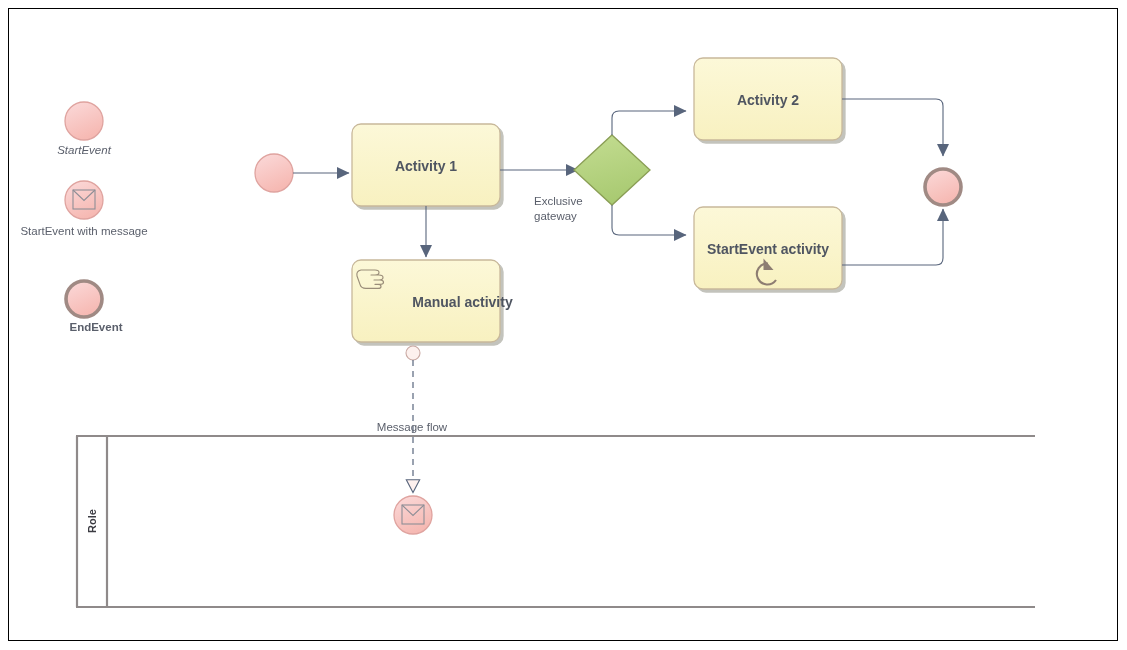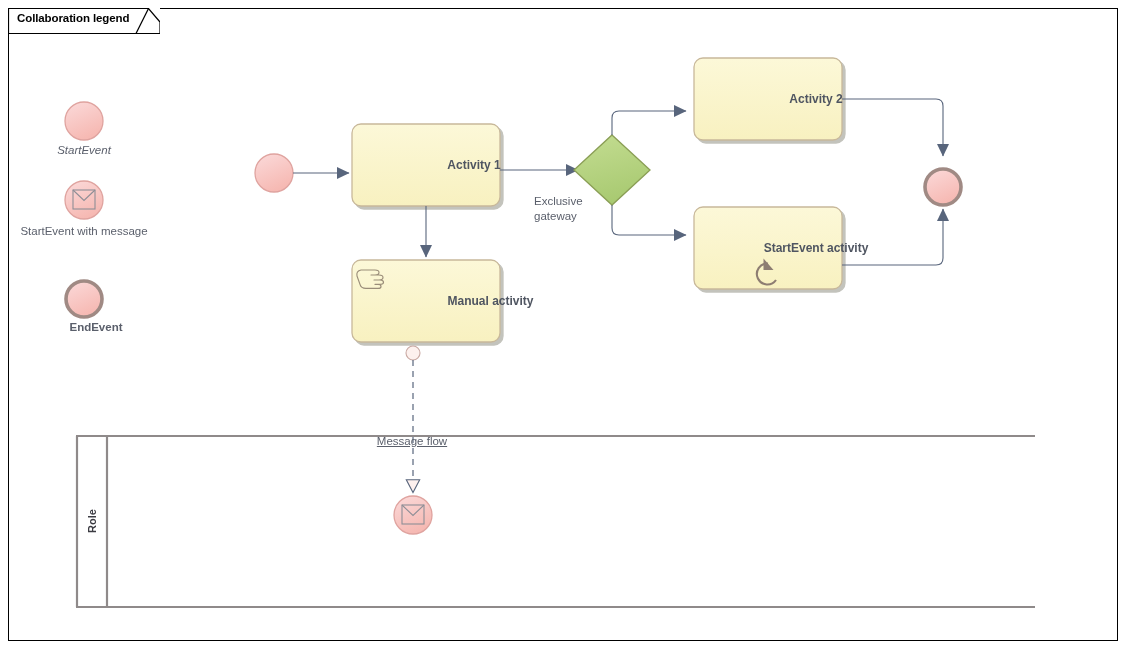--- a/index.html
+++ b/index.html
@@ -63,26 +63,25 @@
     position: absolute;
     font-size: 11.5px;
     color: #5a5f6b;
     text-align: center;
     line-height: 15px;
     white-space: pre-line;
   }
   
   .act-label {
     position: absolute;
-    font-size: 12px;
+    font-size: 14px;
     color: #4f5561;
     text-align: center;
     font-weight: 600;
     white-space: nowrap;
-    margin-left: 48px;
   }
   .flow-label {
     position: absolute;
     font-size: 11.5px;
     color: #5a5f6b;
     text-align: center;
     line-height: 15px;
     white-space: pre-line;
   }
   .pool-role {
@@ -95,27 +94,20 @@
     white-space: nowrap;
   }
 </style>
 </head>
 <body>
 
 <div id="canvas">
 
   <div id="frame"></div>
 
-  <div id="title-tab">
-    <svg width="152" height="26" style="position:absolute;left:0;top:0;">
-      <path d="M 0.5 0.5 L 140.5 0.5 L 152 14 L 152 25.5 L 0.5 25.5 Z" fill="#ffffff" stroke="#000000" stroke-width="1.2"></path>
-      <path d="M 140.5 0.5 L 128 25.5" fill="none" stroke="#000000" stroke-width="1.2"></path>
-    </svg>
-    <div class="tab-text">Collaboration legend</div>
-  </div>
 
   <svg class="svg-layer">
     <defs>
 
       <marker id="seqArrow" viewBox="0 0 12 12" refX="11" refY="6" markerWidth="12" markerHeight="12" orient="auto-start-reverse">
         <path d="M 0 0.5 L 11.5 6 L 0 11.5 Z" fill="#58657c"></path>
       </marker>
 
       <marker id="msgArrow" viewBox="0 0 14 14" refX="12" refY="7" markerWidth="13" markerHeight="13" orient="auto-start-reverse">
         <path d="M 1 1 L 12.5 7 L 1 13 Z" fill="#fdf0ee" stroke="#58657c" stroke-width="1"></path>
@@ -211,24 +203,24 @@
       <rect x="402" y="505" width="22" height="19" fill="none" stroke="#8e8e96" stroke-width="1.1"></rect>
       <path d="M 402 505 L 413 515.5 L 424 505" fill="none" stroke="#8e8e96" stroke-width="1.1"></path>
     </g>
   </svg>
 
   <div class="legend-label" style="left:14px; top:143px; width:140px;font-style:italic;">StartEvent</div>
   <div class="legend-label" style="left:14px; top:224px; width:140px;">StartEvent with message</div>
   <div class="legend-label" style="left:26px; top:320px; width:140px;font-weight:bold;">EndEvent</div>
 
   <div class="act-label" style="left:352px; top:158px; width:148px;">Activity 1</div>
-  <div class="act-label" style="left:352px; top:294px; width:149px;padding-left:16px;">Manual activity</div>
+  <div class="act-label" style="left:372px; top:294px; width:149px;padding-left:16px;">Manual activity</div>
   <div class="act-label" style="left:694px; top:92px; width:148px;">Activity 2</div>
   <div class="act-label" style="left:694px; top:241px; width:148px;">StartEvent activity</div>
 
   <div class="flow-label" style="left:534px; top:194px; width:94px; text-align:left;">Exclusive
 gateway</div>
 
-  <div class="flow-label" style="left:332px; top:434px; width:160px;text-decoration:underline;">Message flow</div>
+  <div class="flow-label" style="left:332px; top:420px; width:160px;">Message flow</div>
 
   <div class="pool-role" style="left:62px; top:515px; width:60px; text-align:center;">Role</div>
 
 </div>
 
 </body></html>

